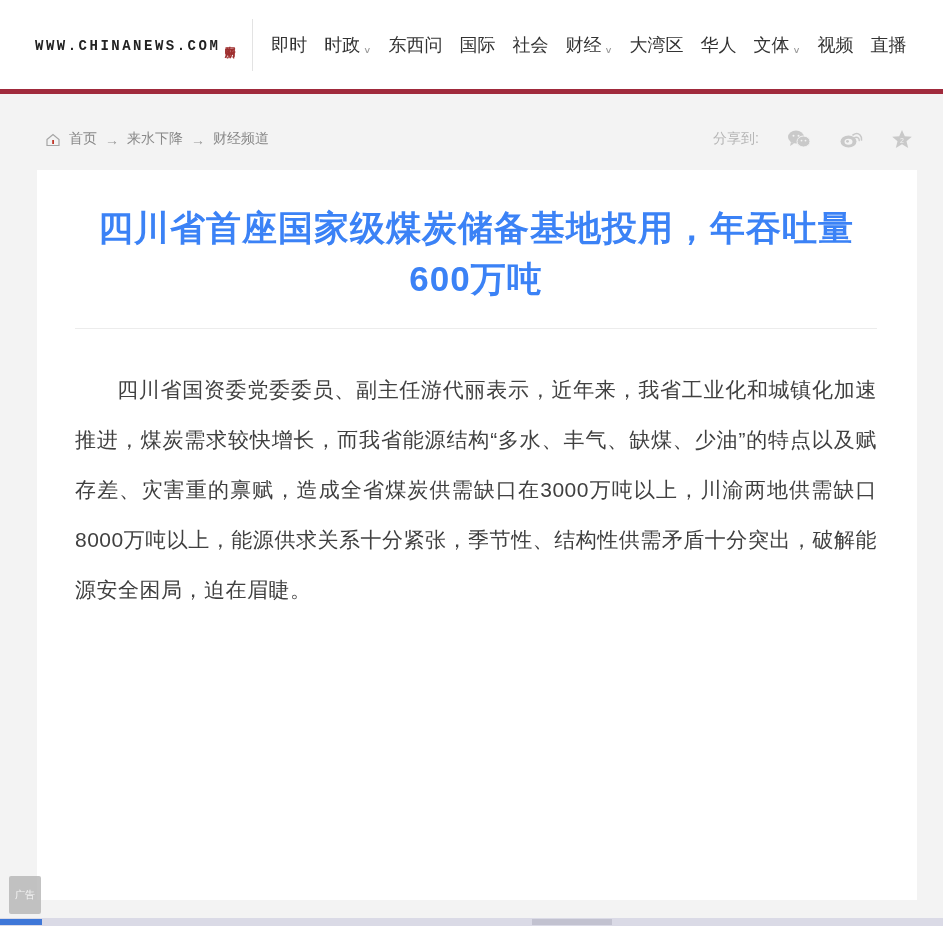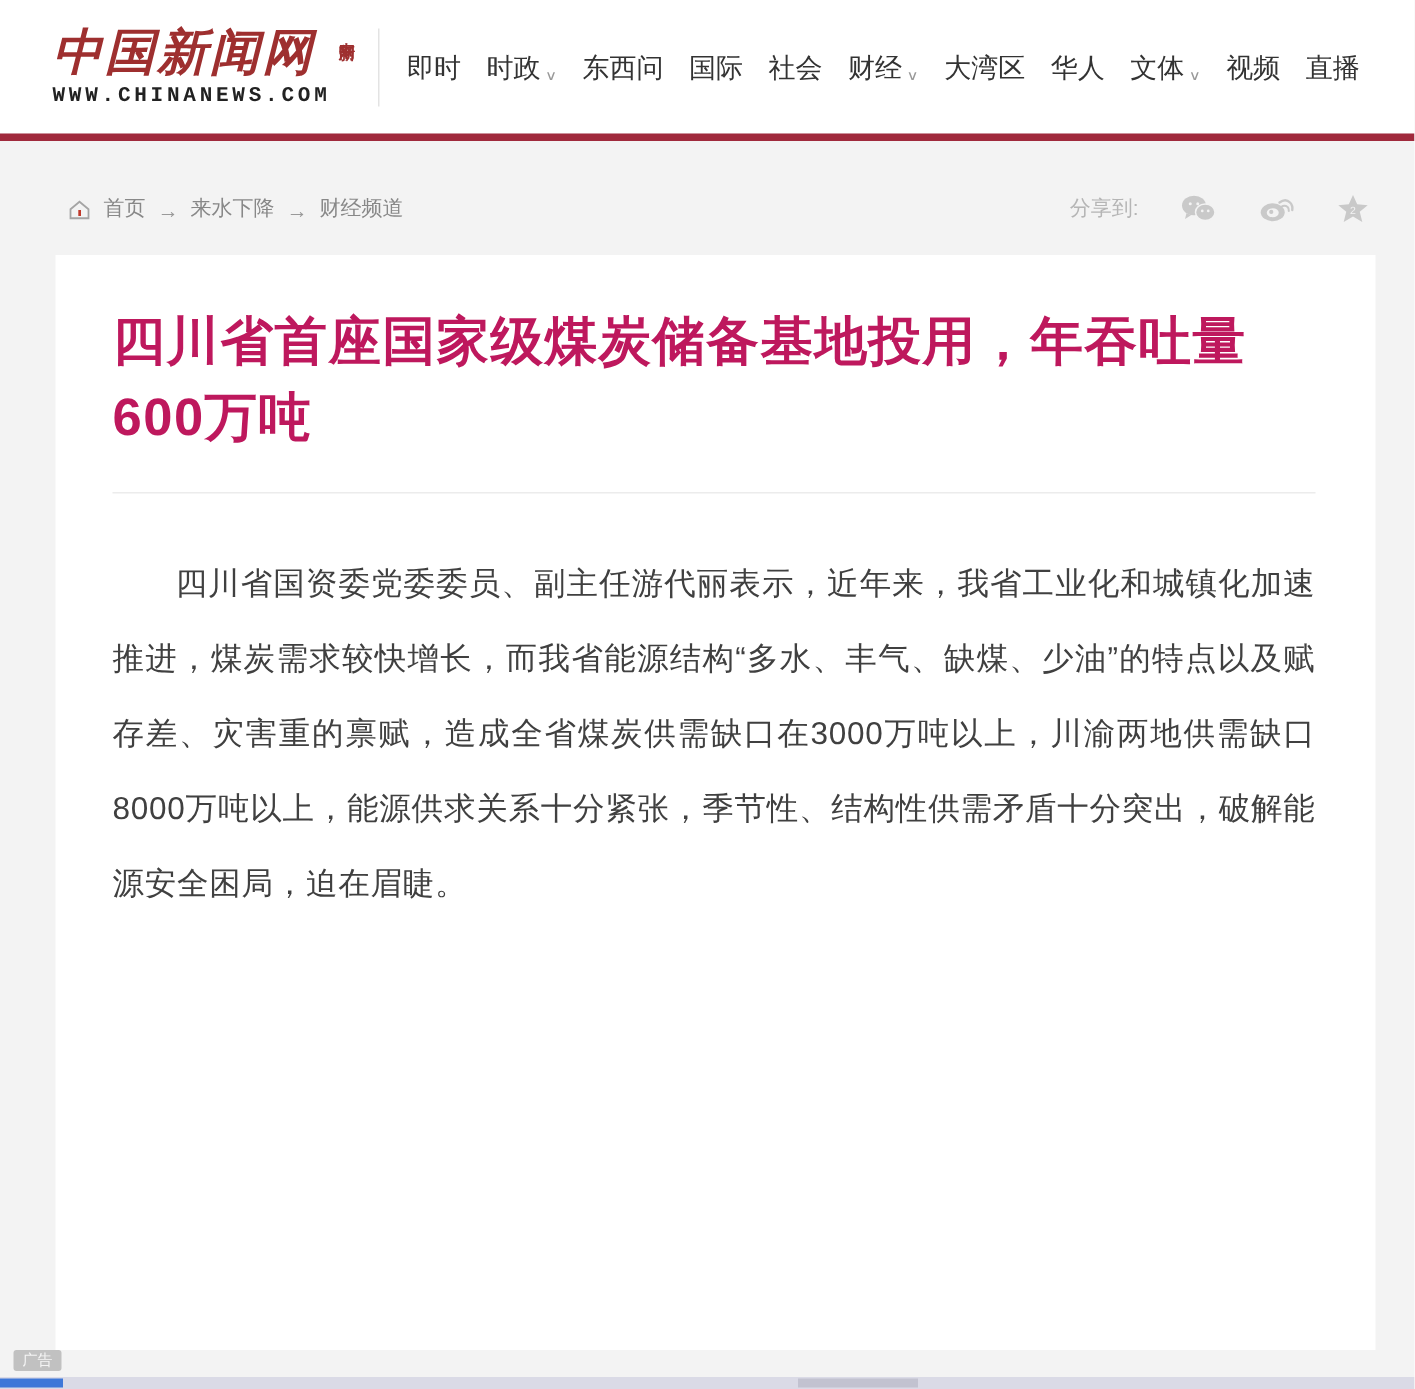--- a/index.html
+++ b/index.html
@@ -78,23 +78,24 @@
   .card {
     background:#fff;
     width:880px;
     margin:16px auto 0 37px;
     padding:32px 40px 40px 38px;
     min-height:730px;
   }
   .article-title {
     font-size:35px;
     font-weight:bold;
-    color:#be185d;
+    color:#3b82f6;
     line-height:51px;
     letter-spacing:1px;
+    text-align:center;
   }
   .meta-row {
     margin-top:26px;
     display:flex;
     justify-content:space-between;
     align-items:center;
   }
   .meta-left { font-size:14px; color:#c3c3c3; letter-spacing:.5px; }
   .meta-left .src { margin-left:16px; }
   .font-controls { display:flex; align-items:center; color:#b9b9b9; }
@@ -113,21 +114,21 @@
     margin-top:18px;
     letter-spacing:.5px;
   }
   
   .ad-badge {
     position:absolute;
     left:9px; bottom:12px;
     background:#b9b9b9;
     color:#f5f5f5;
     font-size:10px;
-    padding:0 6px;
+    padding:12px 6px;
     border-radius:2px;
     opacity:.85;
   }
   
   .hscrollbar {
     position:absolute;
     left:0; bottom:0;
     width:943px; height:8px;
     background:#dadae6;
   }
@@ -141,21 +142,20 @@
     width:80px; height:6px;
     background:#c2c2d0;
   }
 </style>
 </head>
 <body>
 
 <div class="header">
   <div class="logo-block">
     <div class="logo-main">
-      <div class="logo-cn">中国新闻网</div>
       <div class="logo-url">WWW.CHINANEWS.COM</div>
     </div>
     <div class="logo-badge">中新网</div>
   </div>
   <div class="header-divider"></div>
   <div class="nav">
     <span class="nav-item">
         <span>即时</span>
       </span>
     <span class="nav-item">

